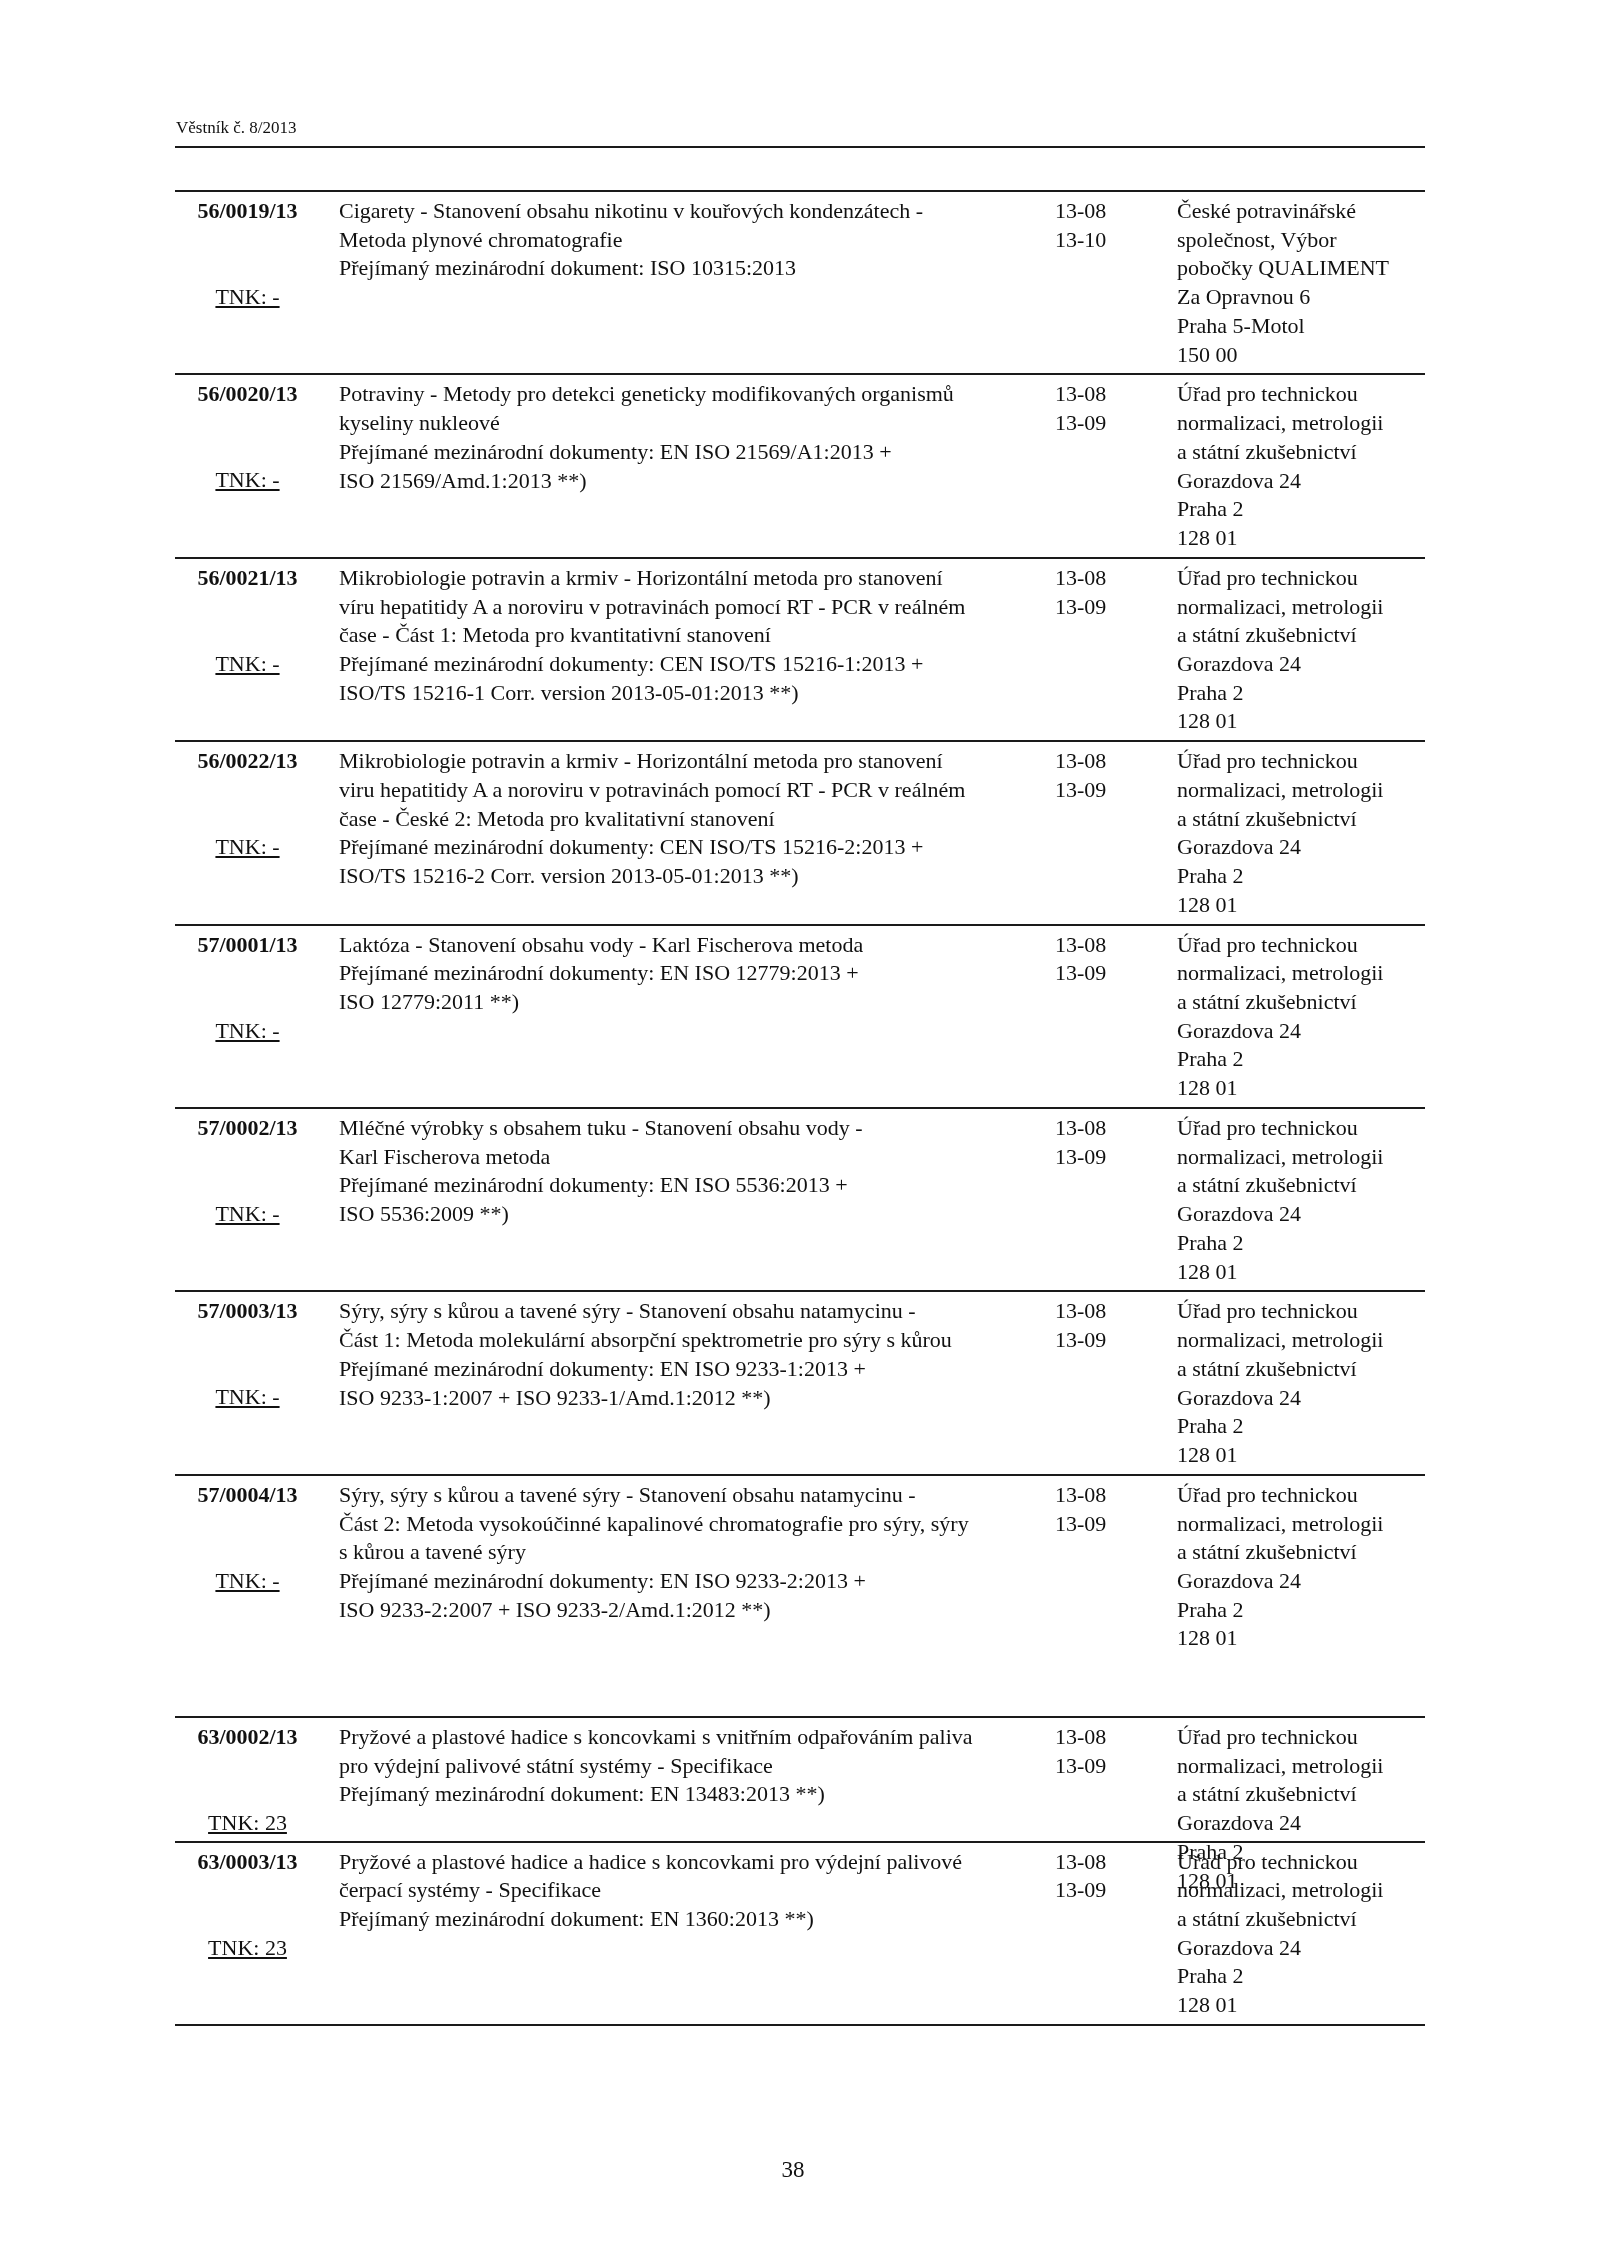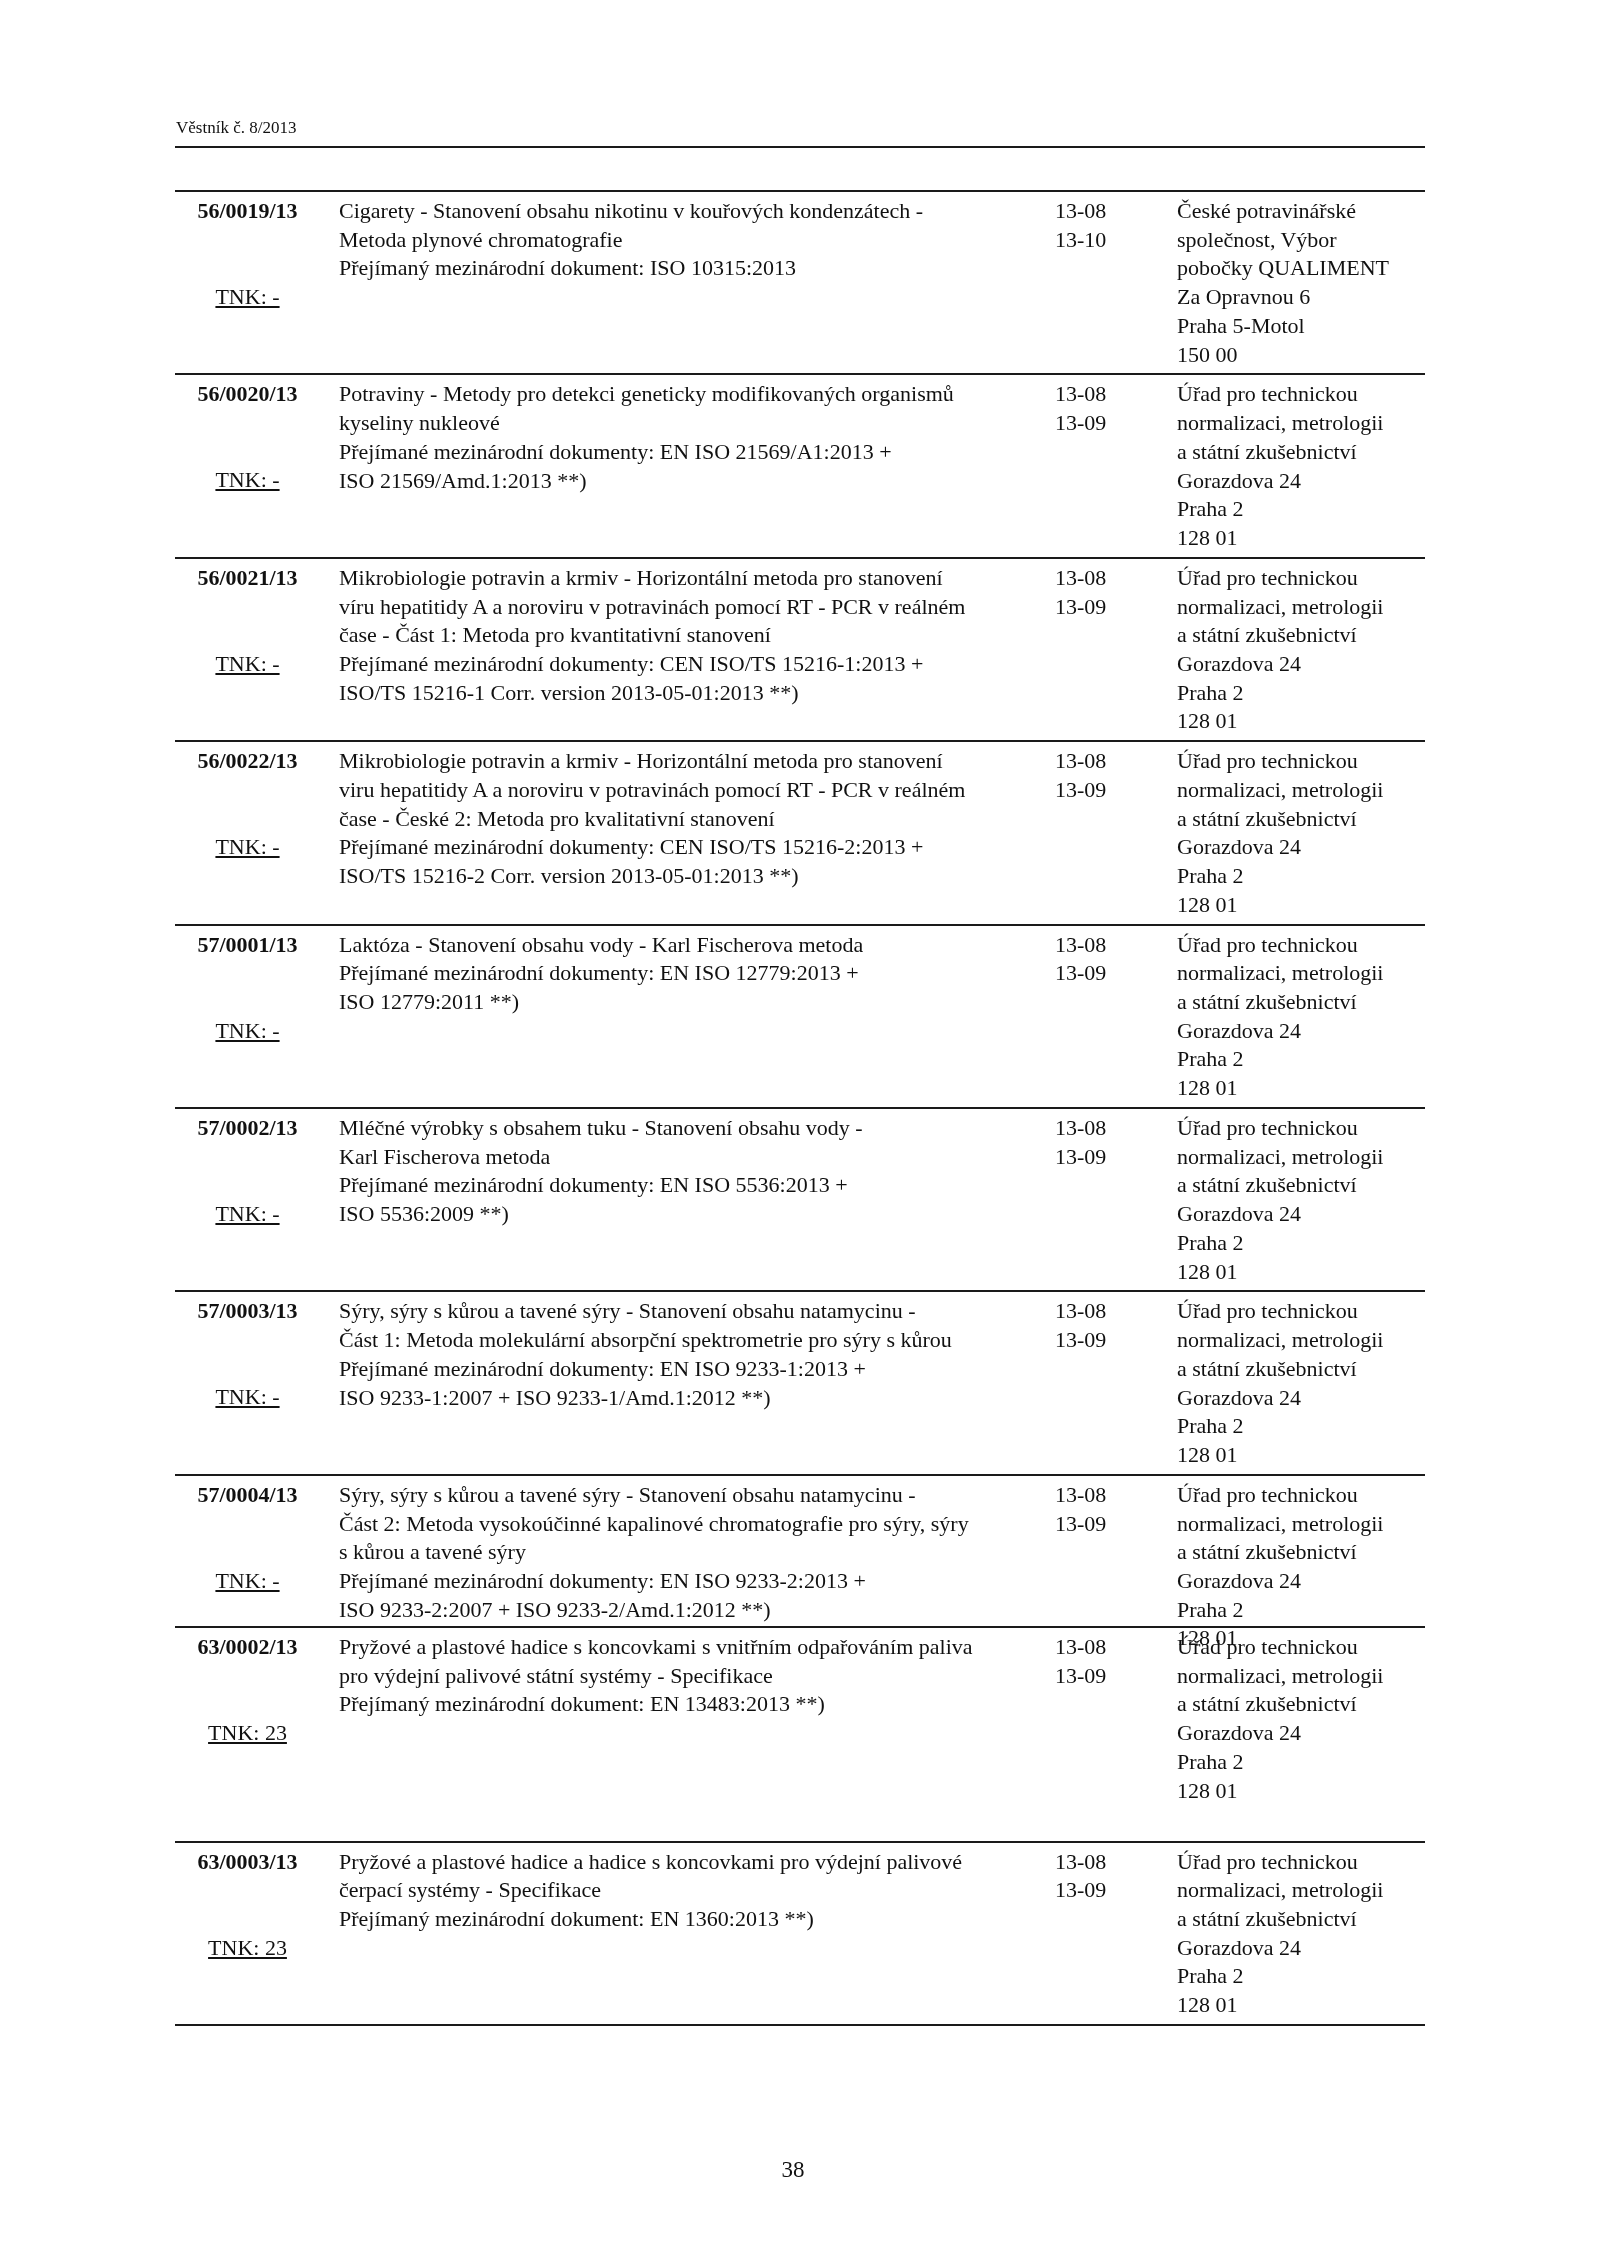--- a/index.html
+++ b/index.html
@@ -276,21 +276,21 @@
       </div>
       <div class="cell cell-address">
         <span class="line">Úřad pro technickou</span>
         <span class="line">normalizaci, metrologii</span>
         <span class="line">a státní zkušebnictví</span>
         <span class="line">Gorazdova 24</span>
         <span class="line">Praha 2</span>
         <span class="line">128 01</span>
       </div>
     </div>
-    <div class="row" style="top: 1436px;">
+    <div class="row" style="top: 1526px;">
       <div class="cell cell-id">63/0002/13</div>
       <div class="cell cell-tnk">TNK: 23</div>
       <div class="cell cell-desc">
         <span class="line">Pryžové a plastové hadice s koncovkami s vnitřním odpařováním paliva</span>
         <span class="line">pro výdejní palivové státní systémy - Specifikace</span>
         <span class="line">Přejímaný mezinárodní dokument: EN 13483:2013 **)</span>
       </div>
       <div class="cell cell-dates">
         <span class="line">13-08</span>
         <span class="line">13-09</span>

